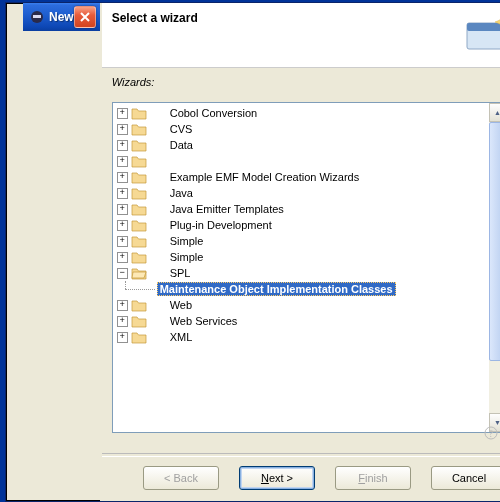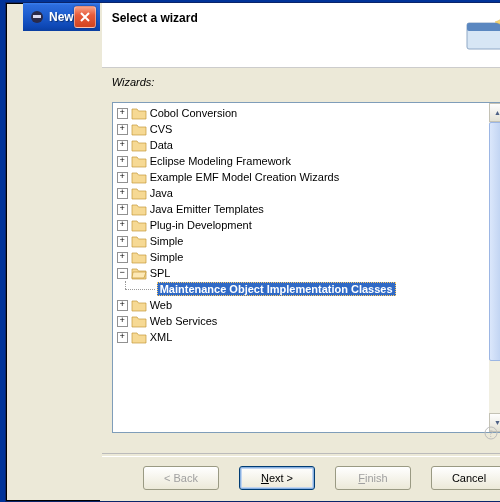--- a/index.html
+++ b/index.html
@@ -174,21 +174,21 @@
   }
   .folder {
     width: 16px; height: 14px;
     display: flex;
     align-items: center;
     justify-content: center;
     margin-right: 3px;
     flex-shrink: 0;
   }
   .folder svg { display:block; }
-  .lbl { font-size: 11px; color: #000; }
+  .lbl { font-size: 11px; color: #000; margin-left: 20px; }
   .child-row {
     display: flex;
     align-items: center;
     height: 16px;
     padding-left: 4px;
     font-weight: bold;
   }
   .child-connector {
     width: 40px;
     height: 100%;
@@ -323,21 +323,20 @@
               </div>
               <span class="lbl">Data</span>
             </div>
             <div class="tree-row">
               <div class="toggle">+</div>
               <div class="folder">
                 <svg width="16" height="14" viewBox="0 0 16 14">
                   <path d="M1 3 h5 l1.5 2 H15 v8 H1 z" fill="#f6d994" stroke="#c49a3a" stroke-width="0.7"></path>
                 </svg>
               </div>
-              <span class="lbl">Eclipse Modeling Framework</span>
             </div>
             <div class="tree-row">
               <div class="toggle">+</div>
               <div class="folder">
                 <svg width="16" height="14" viewBox="0 0 16 14">
                   <path d="M1 3 h5 l1.5 2 H15 v8 H1 z" fill="#f6d994" stroke="#c49a3a" stroke-width="0.7"></path>
                 </svg>
               </div>
               <span class="lbl">Example EMF Model Creation Wizards</span>
             </div>

